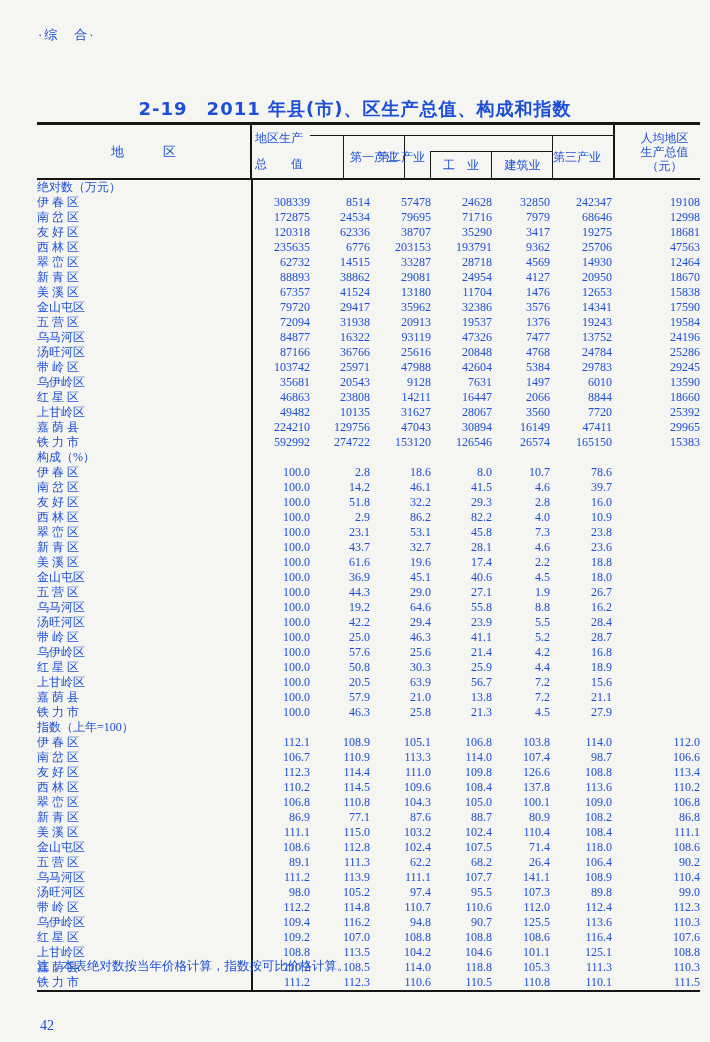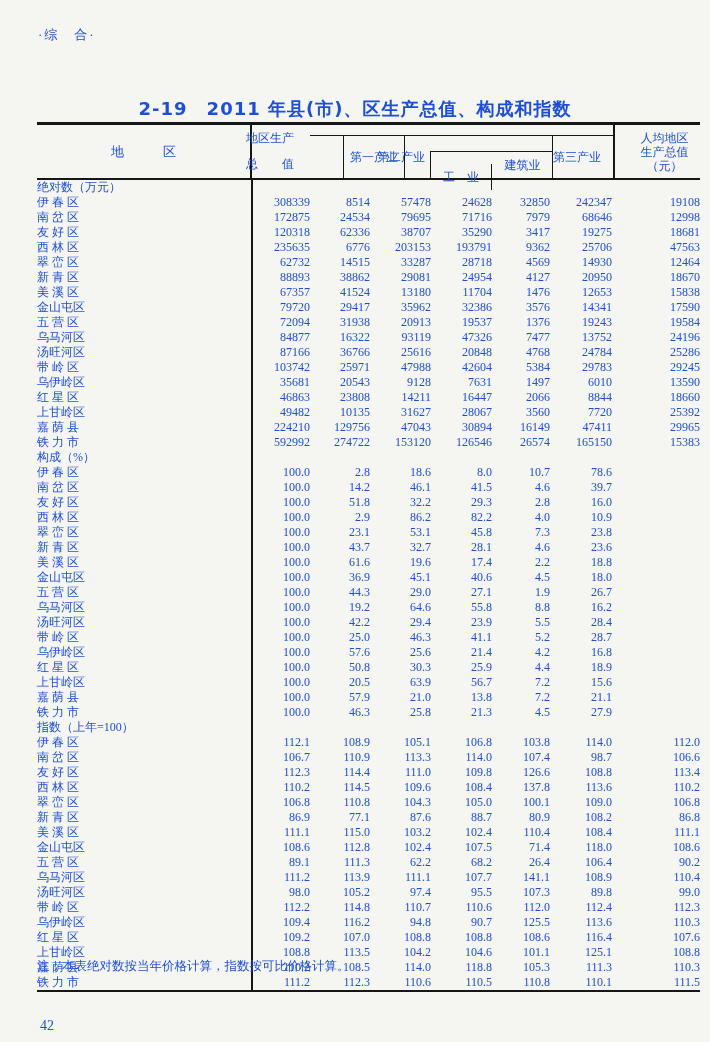--- a/index.html
+++ b/index.html
@@ -35,21 +35,21 @@
     border-bottom:2px solid #161616;
     font-size:12px; line-height:1;
   }
   .h-region {
     position:absolute; left:0; top:0; width:215px; height:100%;
     border-right:2px solid #161616;
     display:flex; align-items:center; justify-content:center;
     font-size:13px;
   }
   .h-gdp {
-    position:absolute; left:206px; top:0; width:58px; height:100%;
+    position:absolute; left:215px; top:0; width:58px; height:100%;
     padding:7px 0 8px 3px;
     display:flex; flex-direction:column; justify-content:space-between;
   }
   .h-boxes {
     position:absolute; left:273px; top:10px; width:303px; bottom:0;
     border-top:1.5px solid #161616;
   }
   .h-primary {
     position:absolute; left:0; top:0; width:62px; height:100%;
     border-left:1.5px solid #161616; border-right:1.5px solid #161616;
@@ -59,21 +59,21 @@
     position:absolute; left:62px; top:0; width:58px; height:100%;
     display:flex; align-items:center; justify-content:center;
   }
   .h-inner {
     position:absolute; left:120px; top:15px; width:122px; bottom:0;
     border-top:1.5px solid #161616; border-left:1.5px solid #161616;
   }
   .h-industry {
     position:absolute; left:0; top:0; width:61px; height:100%;
     border-right:1.5px solid #161616;
-    display:flex; align-items:center; justify-content:center;margin-top:12px;
+    display:flex; align-items:center; justify-content:center;
   }
   .h-construction {
     position:absolute; left:61px; top:0; width:61px; height:100%;
     display:flex; align-items:center; justify-content:center;
   }
   .h-tertiary {
     position:absolute; left:242px; top:0; width:49px; height:100%;
     border-left:1.5px solid #161616;
     display:flex; align-items:center; justify-content:center;
   }

